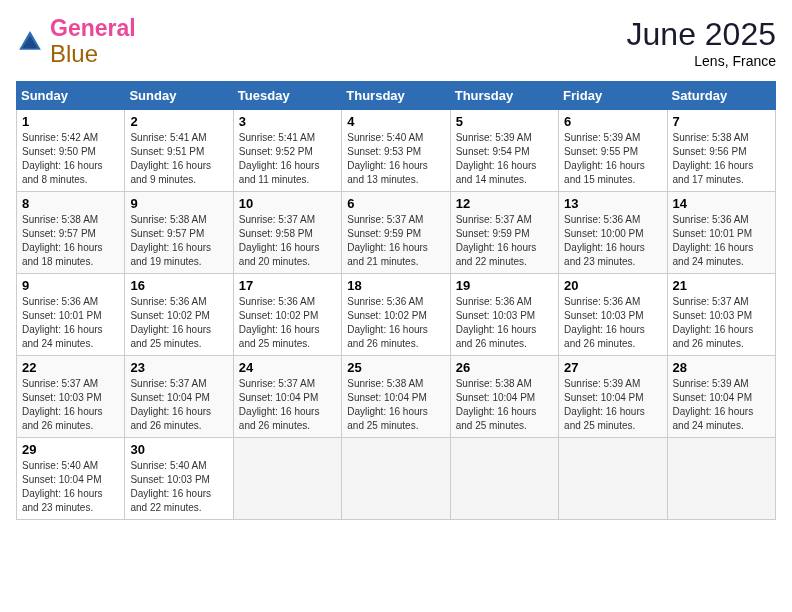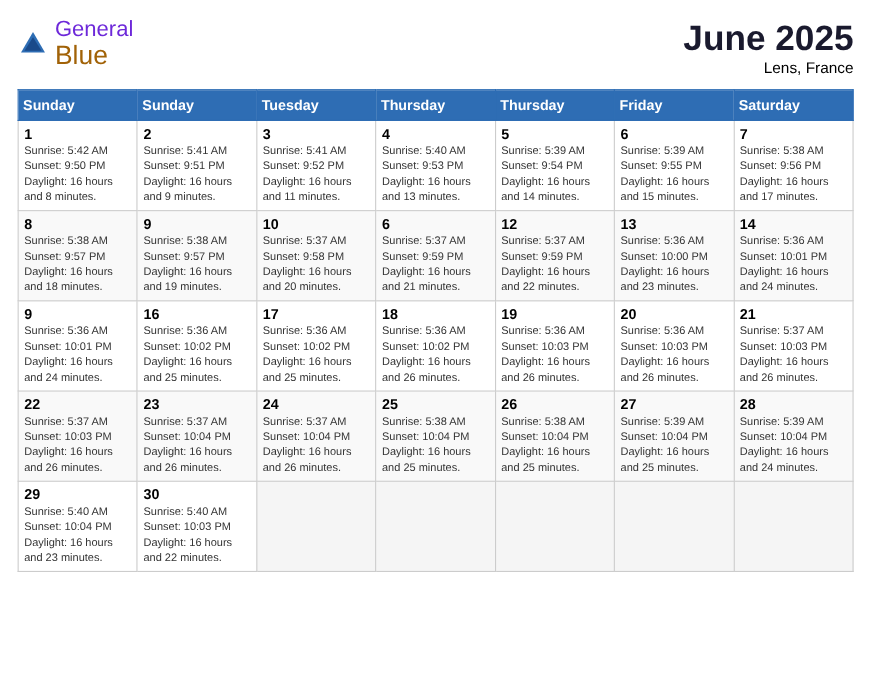--- a/index.html
+++ b/index.html
@@ -28,21 +28,21 @@
     }
     .logo-icon {
       width: 28px;
       height: 28px;
     }
     .title-section {
       text-align: right;
     }
     .month-title {
       font-size: 32px;
-      font-weight: bold;
+      font-weight: normal;
       color: #1a1a2e;
     }
     .location {
       font-size: 14px;
       color: #000000;
     }
     .calendar {
       width: 100%;
       border-collapse: collapse;
       font-size: 11px;
@@ -85,21 +85,21 @@
 </head>
 <body>
 
 <div class="header">
   <div class="logo">
     <svg class="logo-icon" viewBox="0 0 36 36">
       <polygon points="18,4 32,28 4,28" fill="#2e6db4"></polygon>
       <polygon points="18,10 28,26 8,26" fill="#1a4a8a"></polygon>
     </svg>
     <div class="logo-text">
-      <span style="font-size:20px;font-weight:normal;color:#6d28d9;">General</span>
+      <span style="font-size:23px;font-weight:bold;color:#ec4899;">General</span>
       <span style="font-size:24px;font-weight:normal;color:#a16207;">Blue</span>
     </div>
   </div>
   <div class="title-section">
     <div class="month-title">June 2025</div>
     <div class="location">Lens, France</div>
   </div>
 </div>
 
 <table class="calendar">

